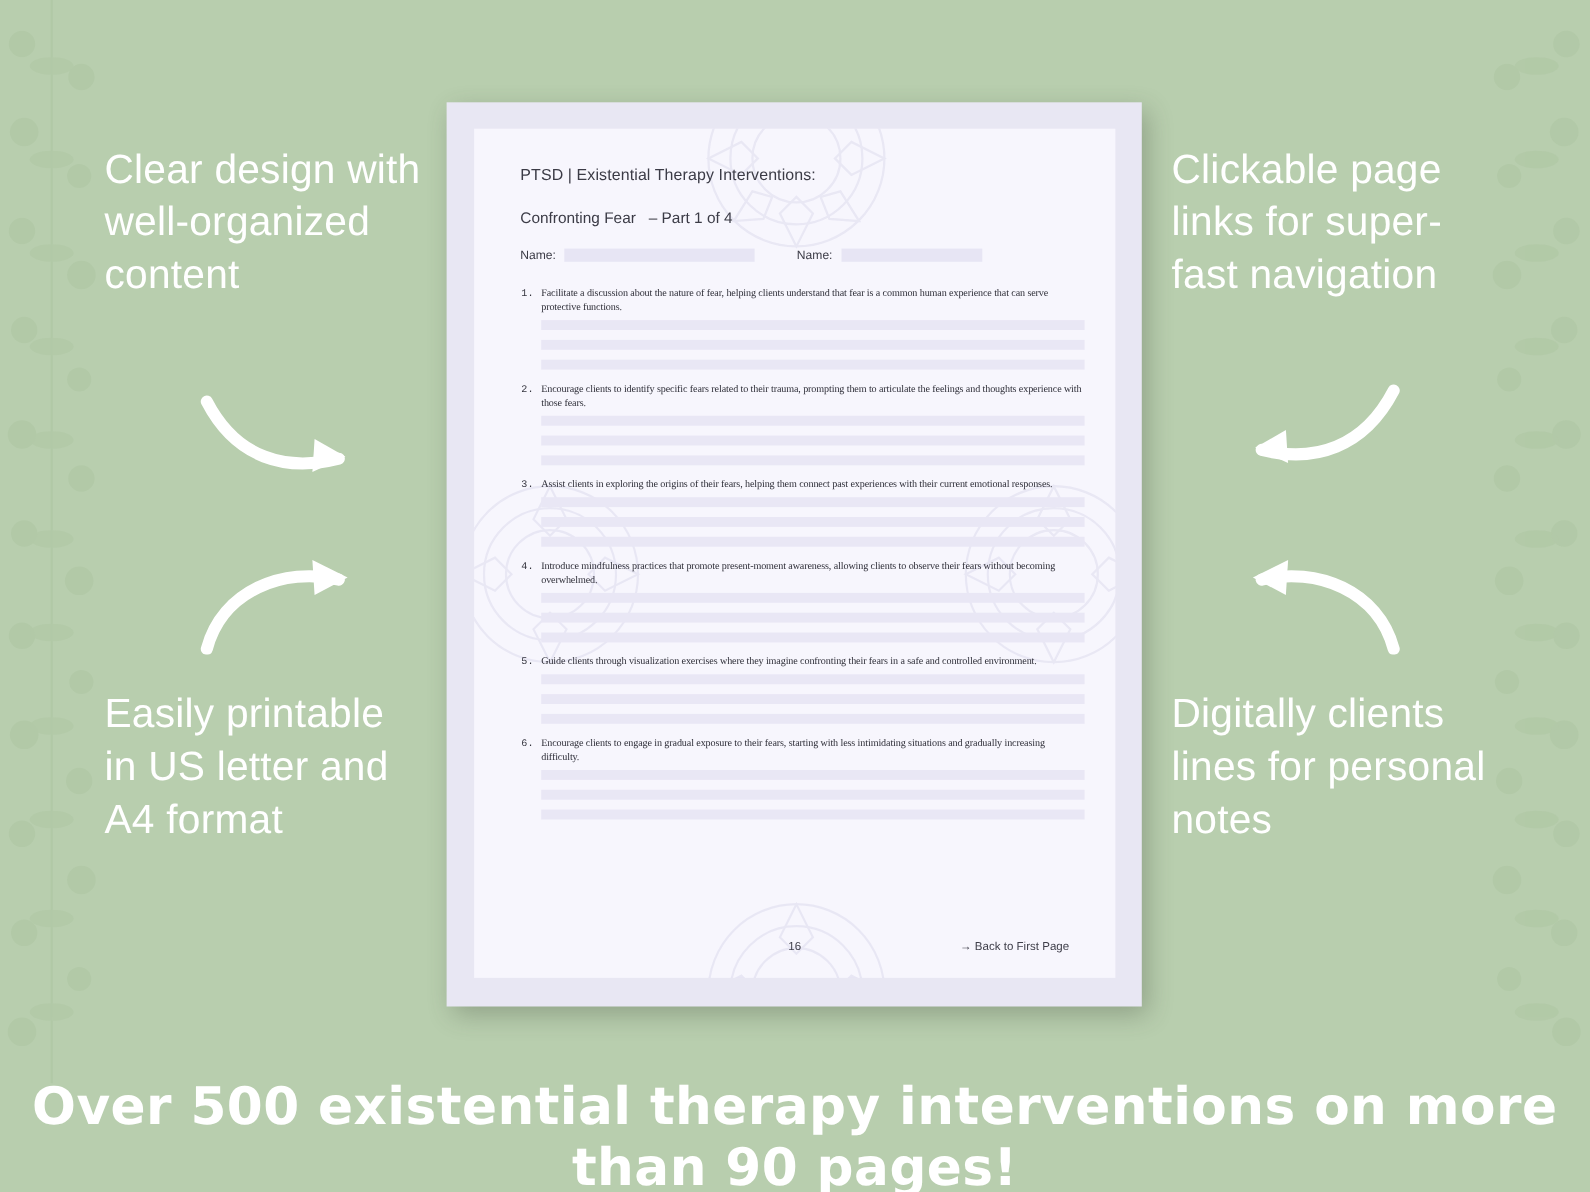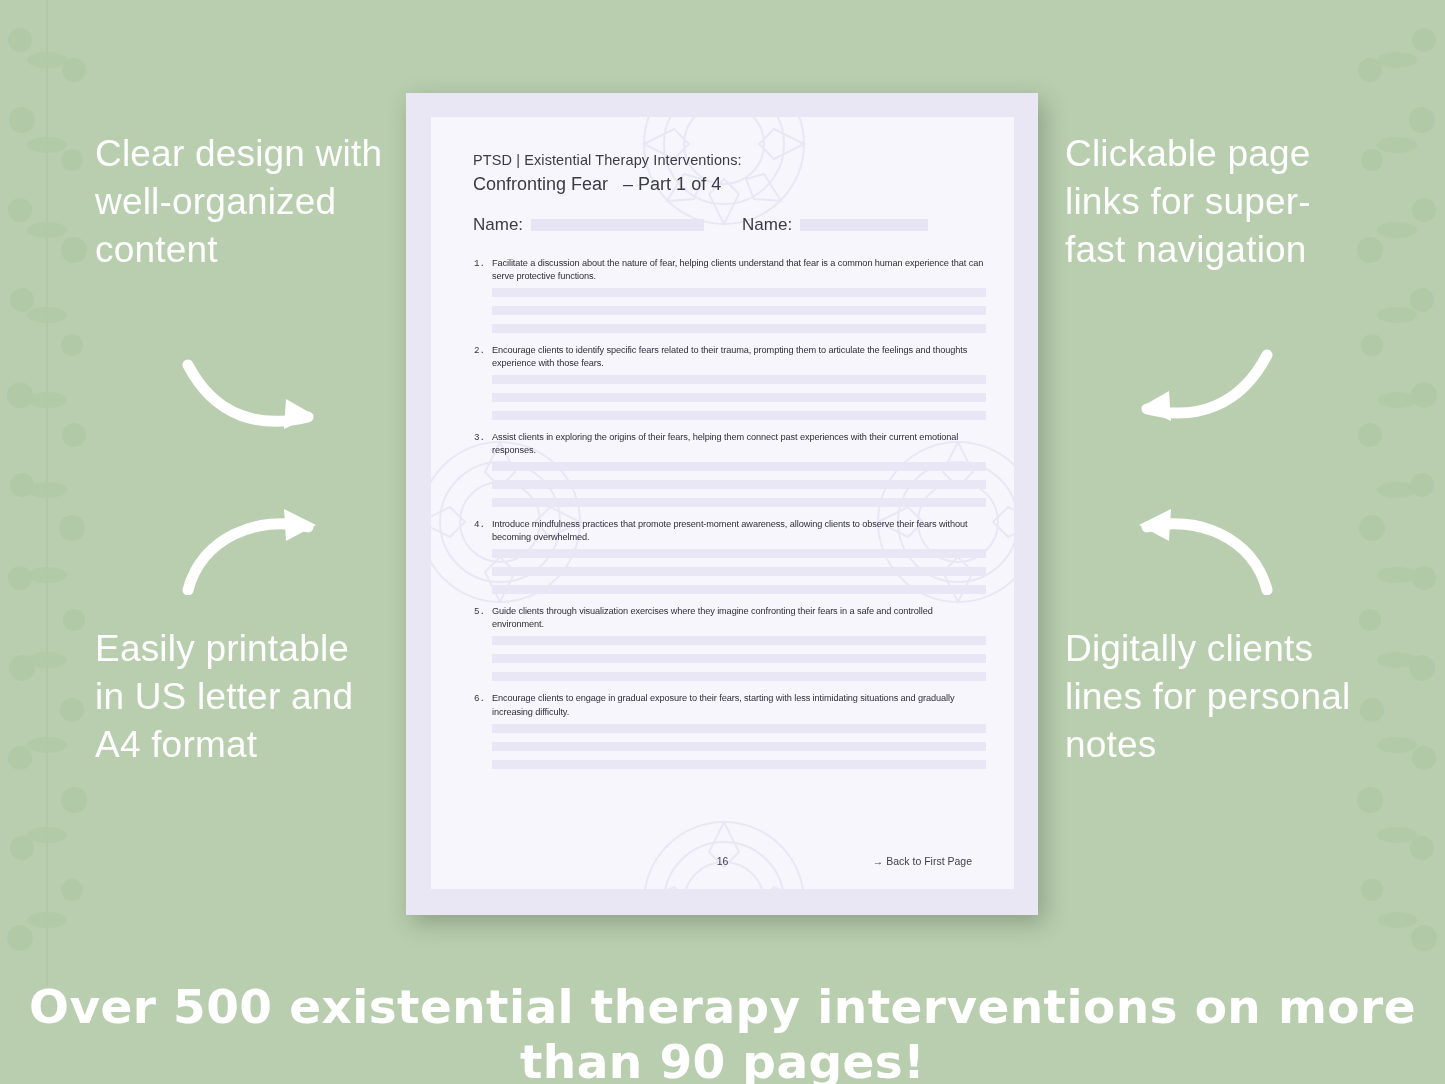--- a/index.html
+++ b/index.html
@@ -87,27 +87,27 @@
     height: 100%;
   }
   .doc-title {
     font-size: 14.5px;
     color: #3b3b46;
     line-height: 1.85;
     font-family: "Liberation Sans", sans-serif;
     letter-spacing: 0.1px;
   }
   .doc-subtitle-row {
-    font-size: 18px;
+    font-size: 14px;
     color: #3b3b46;
-    margin-top: 0px;
+    margin-top: 16px;
   }
   .namedate {
     margin-top: 20px;
-    font-size: 17px;
+    font-size: 11px;
     color: #3b3b46;
     display: flex;
     align-items: center;
     gap: 8px;
     font-family: "Liberation Sans", sans-serif;
   }
   .namedate .lbl { white-space: nowrap; }
   .fillbox {
     height: 12px;
     background: #e7e5f4;
@@ -129,21 +129,21 @@
   }
   .item-num {
     font-family: "Liberation Mono", monospace;
     font-size: 9.2px;
     color: #35353f;
     padding-top: 1px;
     min-width: 12px;
     text-align: right;
   }
   .item-text {
-    font-family: Liberation Sans, sans-serif;
+    font-family: Liberation Serif, serif;
     font-size: 9.2px;
     line-height: 1.42;
     color: #2e2e38;
     letter-spacing: -0.1px;
   }
   .lines {
     margin-top: 5px;
     margin-left: 19px;
   }
   .line {

